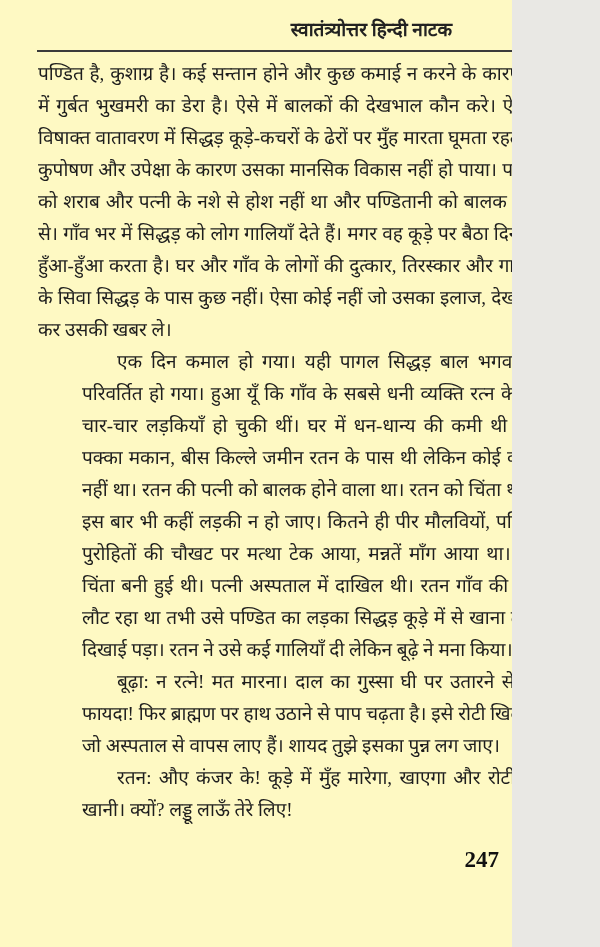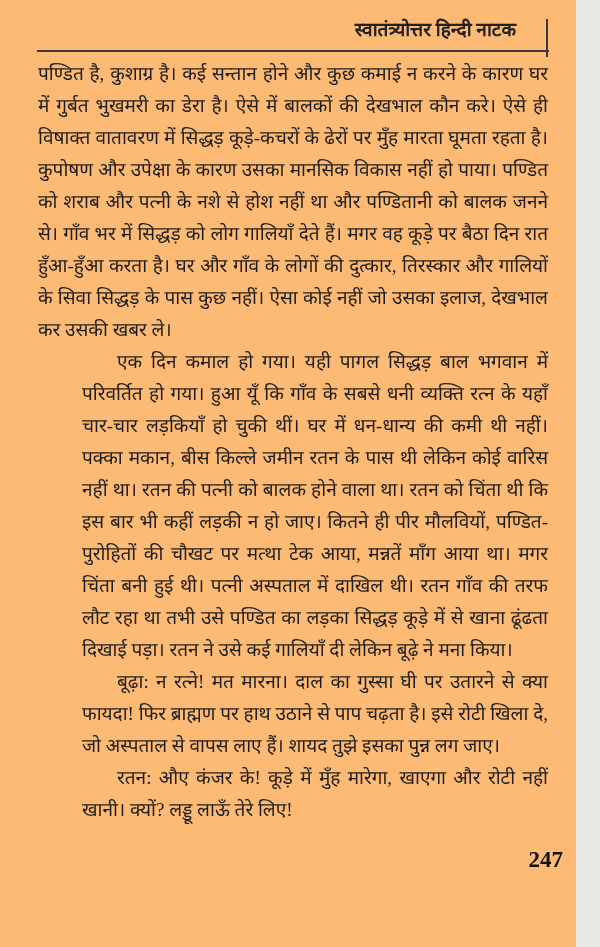--- a/index.html
+++ b/index.html
@@ -2,23 +2,23 @@
 <html lang="hi"><head>
 <meta charset="utf-8">
 <style>
   html, body {
     margin: 0;
     padding: 0;
     background: #e9e8e4;
   }
   .page {
     position: relative;
-    width: 576px;
+    width: 512px;
     height: 947px;
-    background: #fdba74;
+    background: #fef9c3;
     overflow: hidden;
     font-family: "Liberation Serif", "DejaVu Serif", serif;
     color: #1d1d1d;
     box-sizing: border-box;
   }
   .running-head {
     position: absolute;
     top: 16px;
     right: 60px;
     font-size: 19px;

